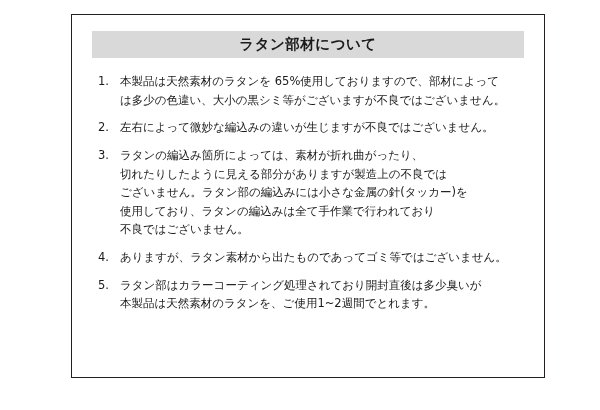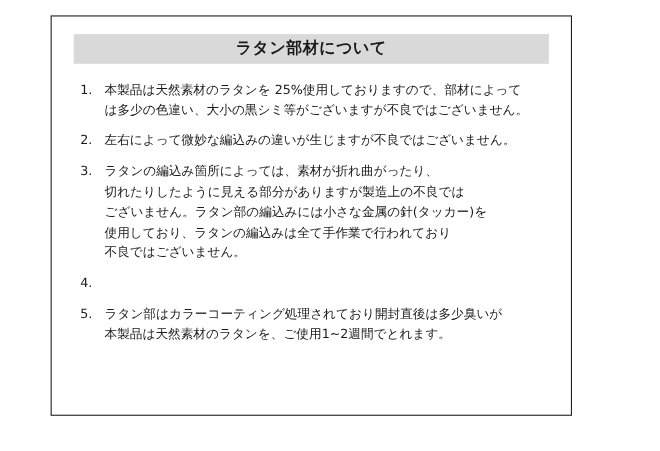--- a/index.html
+++ b/index.html
@@ -8,21 +8,21 @@
   }
   body {
     width: 600px;
     height: 410px;
     background: #ffffff;
     font-family: "DejaVu Sans", "Liberation Sans", sans-serif;
     overflow: hidden;
   }
   .notice-card {
     position: absolute;
-    left: 46px;
+    left: 71px;
     top: 14px;
     width: 474px;
     height: 364px;
     border: 1px solid #231f20;
     background: #ffffff;
     box-sizing: border-box;
   }
   .notice-inner {
     padding: 16px 18px 10px 18px;
   }
@@ -75,21 +75,21 @@
 
     <div class="title-bar">
       <div class="title-text">ラタン部材について</div>
     </div>
 
     <div class="items">
 
       <div class="item">
         <div class="item-num">1.</div>
         <div class="item-lines">
-          <div class="line">本製品は天然素材のラタンを 25%使用しておりますので、部材によって</div>
+          <div class="line">本製品は天然素材のラタンを 65%使用しておりますので、部材によって</div>
           <div class="line">は多少の色違い、大小の黒シミ等がございますが不良ではございません。</div>
         </div>
       </div>
 
       <div class="item">
         <div class="item-num">2.</div>
         <div class="item-lines">
           <div class="line">左右によって微妙な編込みの違いが生じますが不良ではございません。</div>
         </div>
       </div>
@@ -101,20 +101,21 @@
           <div class="line">切れたりしたように見える部分がありますが製造上の不良では</div>
           <div class="line">ございません。ラタン部の編込みには小さな金属の針(タッカー)を</div>
           <div class="line">使用しており、ラタンの編込みは全て手作業で行われており</div>
           <div class="line">不良ではございません。</div>
         </div>
       </div>
 
       <div class="item">
         <div class="item-num">4.</div>
         <div class="item-lines">
+          <div class="line">ありますが、ラタン素材から出たものであってゴミ等ではございません。</div>
         </div>
       </div>
 
       <div class="item">
         <div class="item-num">5.</div>
         <div class="item-lines">
           <div class="line">ラタン部はカラーコーティング処理されており開封直後は多少臭いが</div>
           <div class="line">本製品は天然素材のラタンを、ご使用1~2週間でとれます。</div>
         </div>
       </div>

